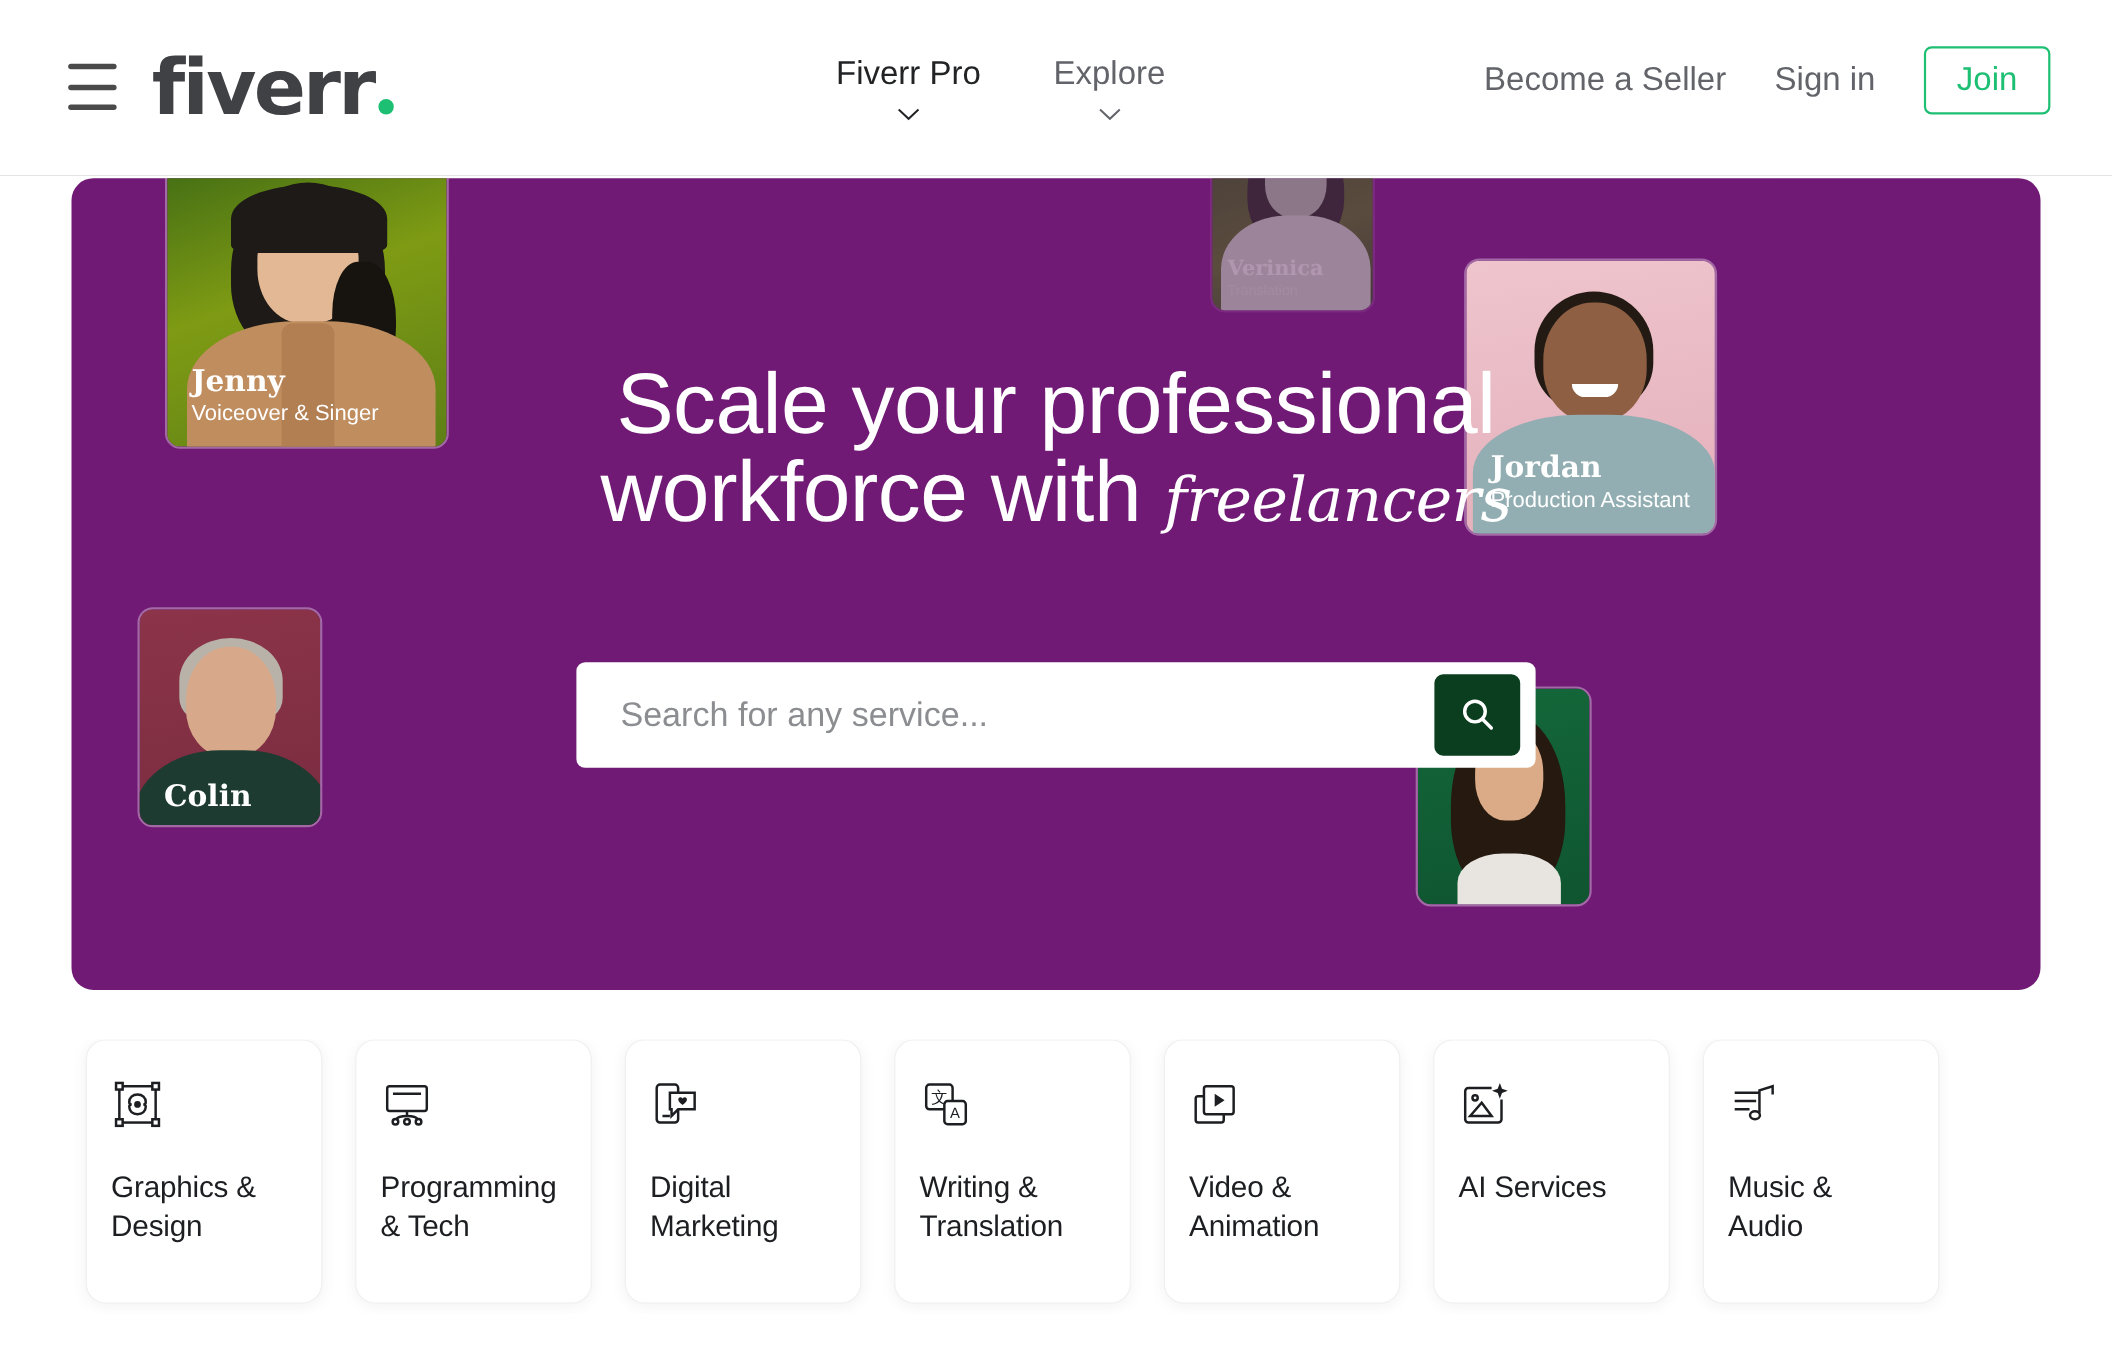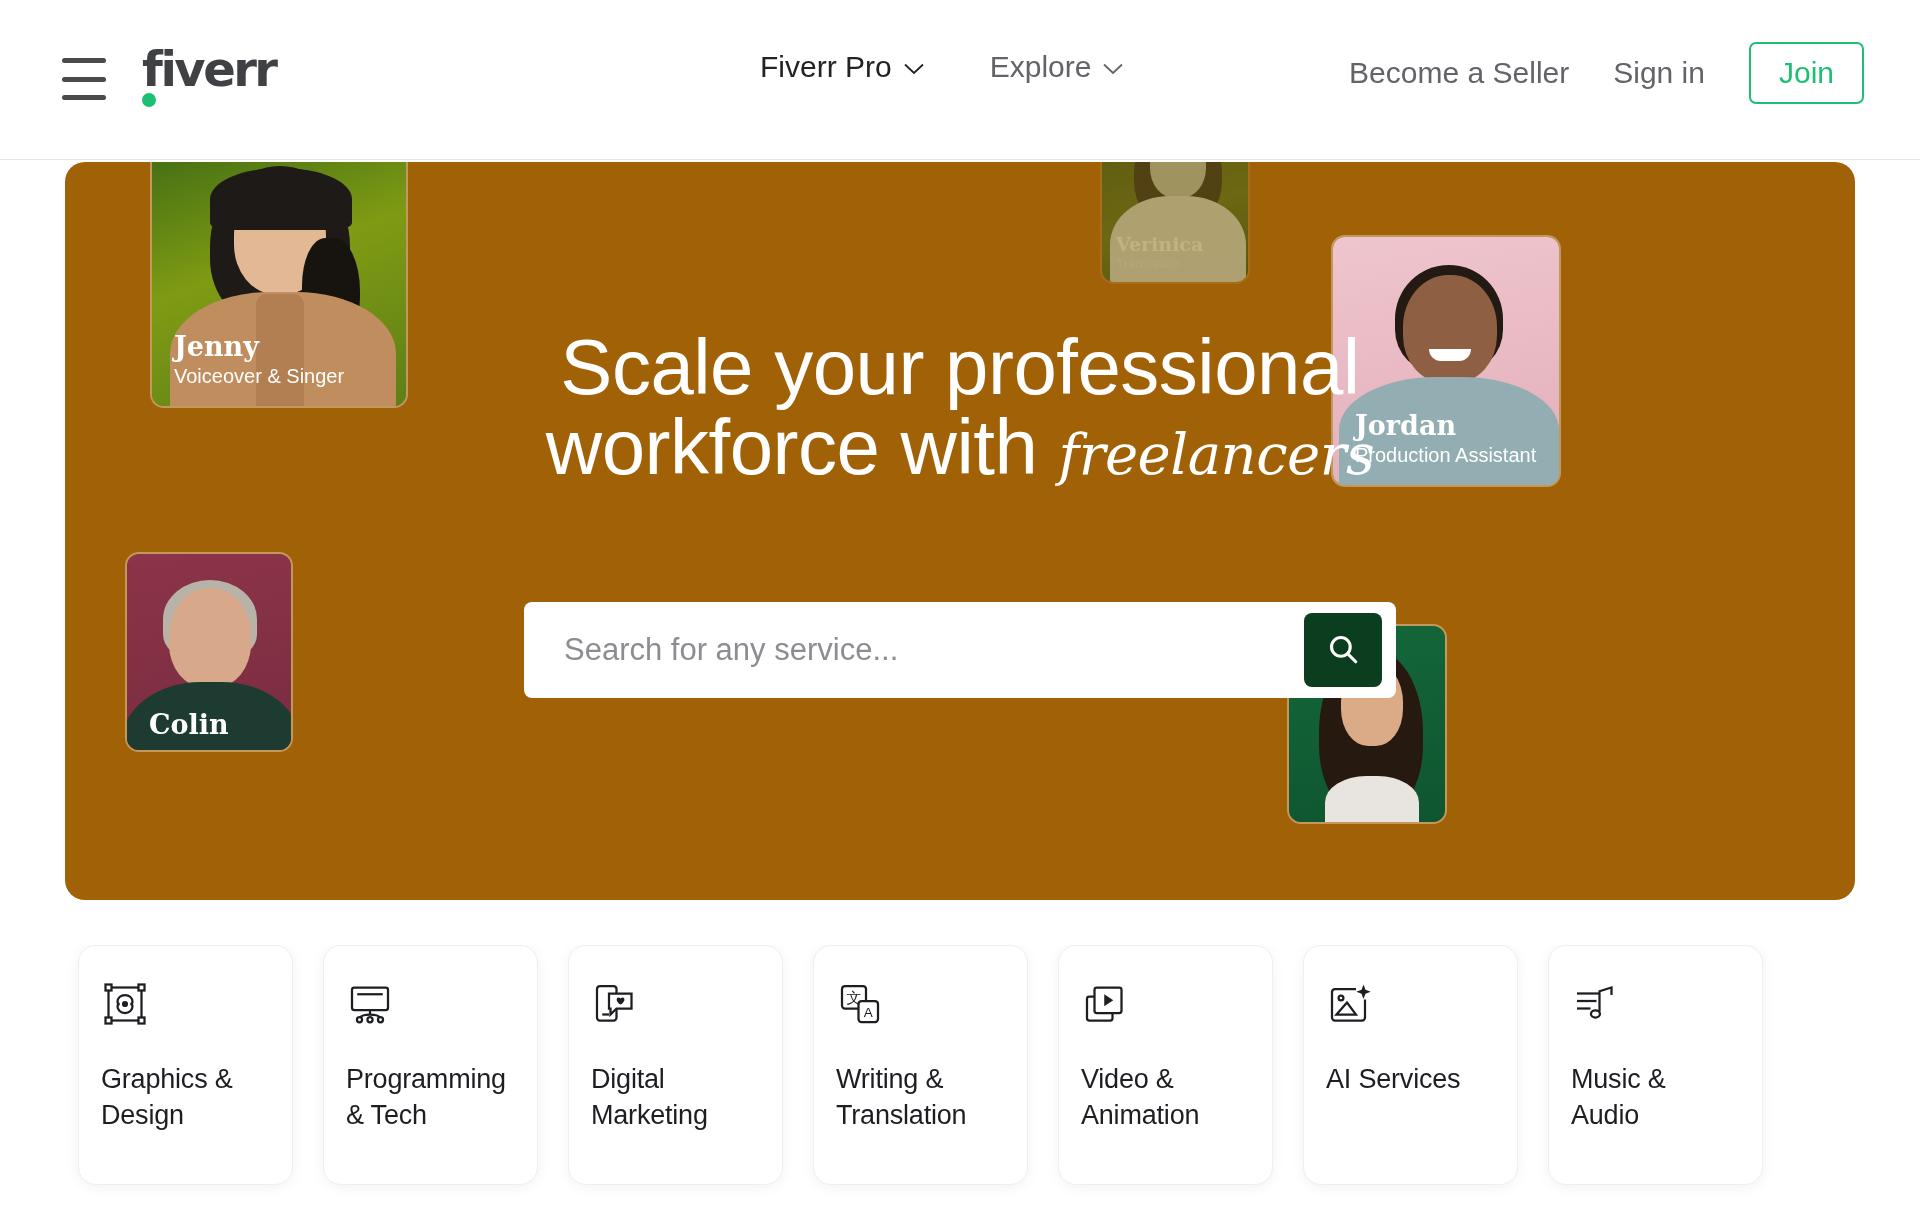--- a/index.html
+++ b/index.html
@@ -38,28 +38,27 @@
     width: 44px;
     height: 5px;
     background: #4a4a4a;
     border-radius: 3px;
   }
   .logo {
     position: absolute;
     left: 138px;
     top: 45px;
     font-family: "DejaVu Sans", sans-serif;
-    font-size: 48px;
+    font-size: 70px;
     font-weight: 700;
     letter-spacing: -2.5px;
     color: #404145;
     line-height: 1;
     display: flex;
     align-items: baseline;
-    flex-direction: column;
   }
   .logo-dot {
     display: inline-block;
     width: 14px;
     height: 14px;
     border-radius: 50%;
     background: #1dbf73;
     margin-left: 4px;
   }
 
@@ -72,20 +71,21 @@
     gap: 66px;
   }
   .nav-item {
     display: flex;
     align-items: center;
     gap: 12px;
     font-size: 30px;
     color: #62646a;
     cursor: pointer;
     white-space: nowrap;
+    flex-direction: column;
   }
   .nav-item.dark { color: #222325; }
   .chev {
     width: 20px;
     height: 12px;
     display: inline-block;
     position: relative;
     top: 2px;
   }
   .chev svg { display: block; }
@@ -115,21 +115,21 @@
     font-family: "Liberation Sans", sans-serif;
   }
 
   
   .hero {
     position: absolute;
     left: 65px;
     top: 162px;
     width: 1790px;
     height: 738px;
-    background: #a16207;
+    background: #701a75;
     border-radius: 20px;
     overflow: hidden;
   }
   .hero-inner {
     position: absolute;
     inset: 0;
   }
 
   .hero-title {
     position: absolute;

